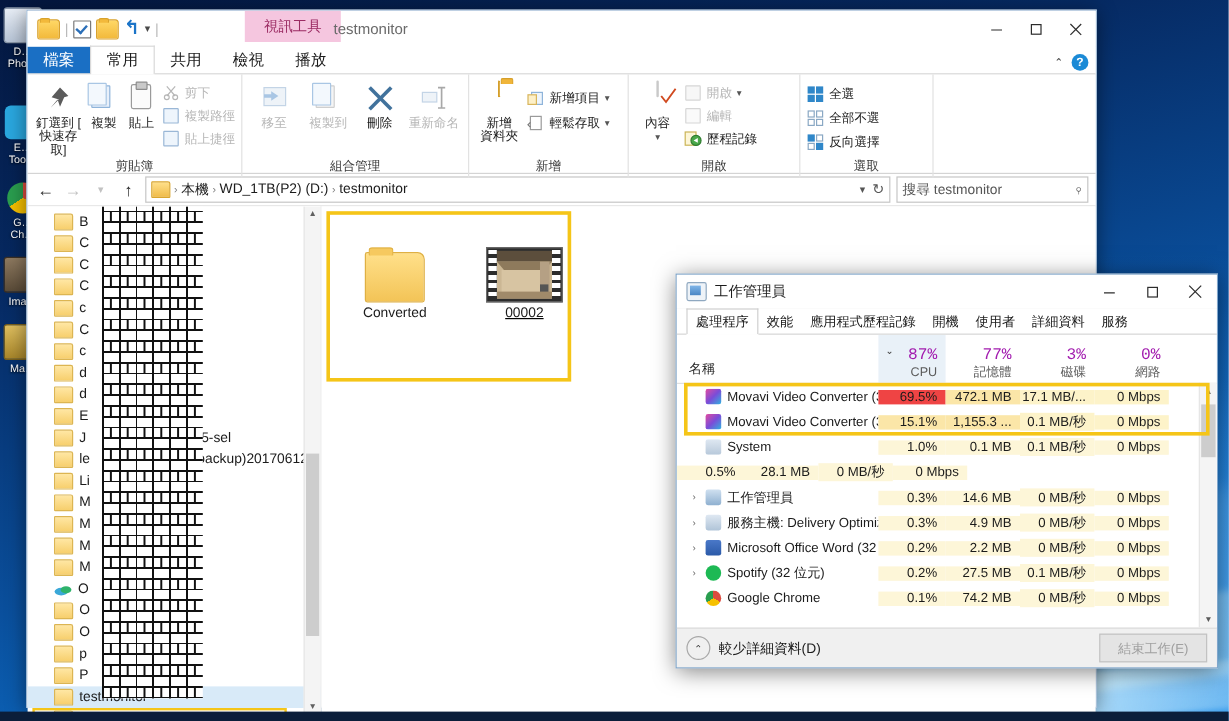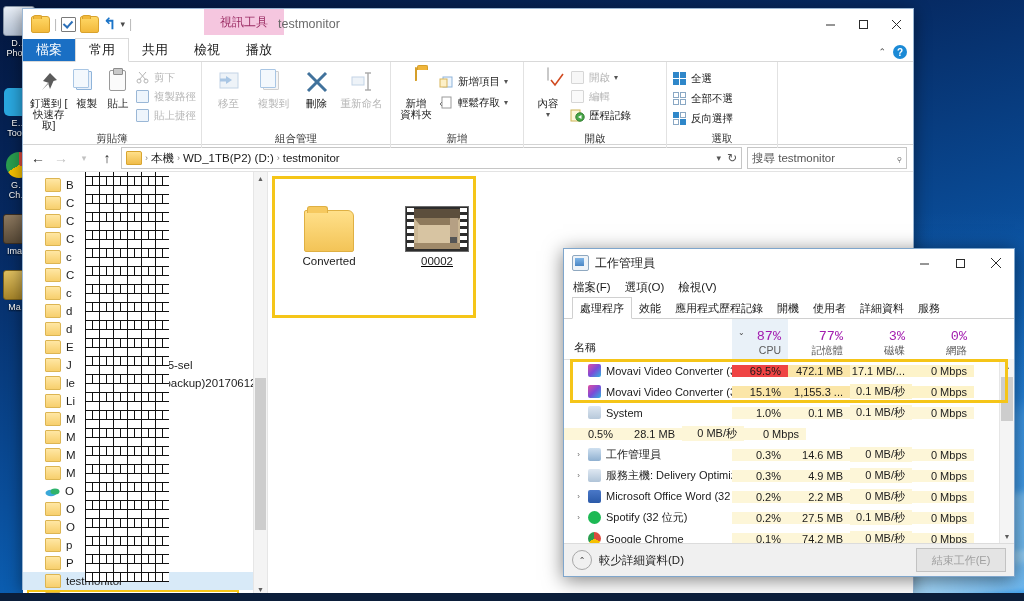--- a/index.html
+++ b/index.html
@@ -154,21 +154,21 @@
 
   
   .ex-status{height:22px;border-top:1px solid #e3e3e3;display:flex;align-items:center;
     padding:0 8px;font-size:11.5px;color:#1b1b1b;background:#fff;position:relative;}
   .vmodes{position:absolute;right:6px;display:flex;gap:4px;align-items:center;}
   .vm{width:18px;height:16px;border:1px solid transparent;display:flex;align-items:center;justify-content:center;}
   .vm.on{border-color:#9ec8e8;background:#e3f0fb;}
 
   
   #taskmgr{
-    position:absolute;left:563px;top:248px;width:450px;height:327px;
+    position:absolute;left:563px;top:228px;width:450px;height:327px;
     background:#f0f0f0;border:1px solid #7fa6cc;box-shadow:0 3px 18px rgba(0,0,0,.5);
     display:flex;flex-direction:column;
   }
   .tm-title{height:28px;background:#fff;display:flex;align-items:center;padding-left:8px;position:relative;}
   .tm-ico{width:15px;height:14px;background:#eef3f8;border:1px solid #8fa8c0;border-radius:2px;position:relative;margin-right:6px;}
   .tm-ico:after{content:"";position:absolute;left:2px;top:2px;width:9px;height:8px;
     background:linear-gradient(#7fb5e8,#4a86c4);}
   .tm-t{font-size:12px;color:#1b1b1b;}
   .tm-wbtns{position:absolute;right:0;top:0;display:flex;}
   .tm-wbtn{width:36px;height:28px;display:flex;align-items:center;justify-content:center;color:#2c2c2c;}
@@ -708,25 +708,20 @@
       </div>
       <div class="tm-wbtn">
         <svg width="12" height="12" viewBox="0 0 12 12">
             <line x1="1" y1="1" x2="11" y2="11" stroke="#2c2c2c"></line>
             <line x1="11" y1="1" x2="1" y2="11" stroke="#2c2c2c"></line>
           </svg>
       </div>
     </div>
   </div>
 
-  <div class="tm-menu">
-    <span>檔案(F)</span>
-    <span>選項(O)</span>
-    <span>檢視(V)</span>
-  </div>
 
   <div class="tm-tabs" id="tm-tabs">
       <div class="tmtab active">
         <span>處理程序</span>
       </div>
       <div class="tmtab">
         <span>效能</span>
       </div>
       <div class="tmtab">
         <span>應用程式歷程記錄</span>

